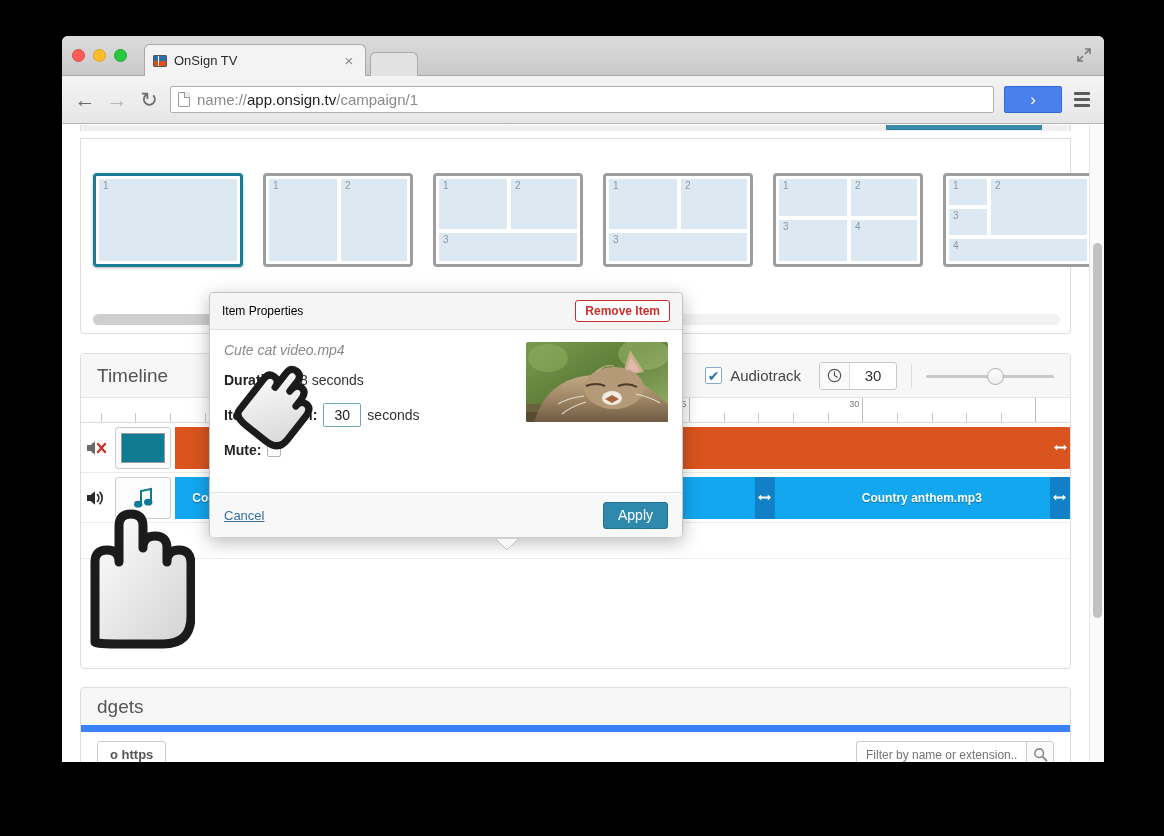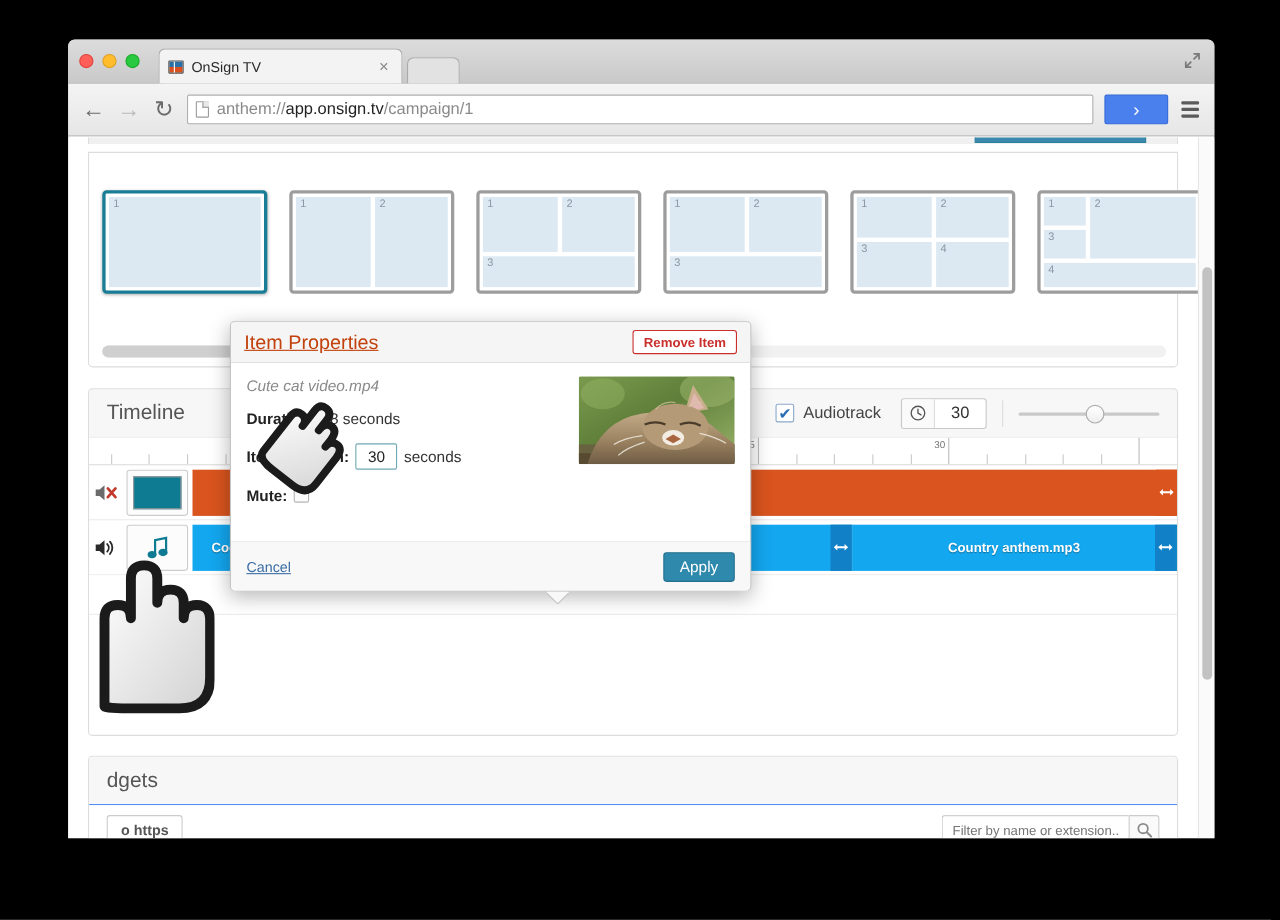--- a/index.html
+++ b/index.html
@@ -117,40 +117,40 @@
   .clip.video{background:#d9541e;}
   .clip.audio{background:#13a7ef;border-right:1px solid #0d89c6;}
   .handle{position:absolute;right:0;top:0;bottom:0;width:19px;background:#1180c6;
     display:flex;align-items:center;justify-content:center;color:#fff;font-size:12px;}
   .clip.video .handle{background:#d9541e;}
   .empty-row{height:36px;border-bottom:1px solid #ececec;background:#fff;}
 
   
   #media-panel{position:absolute;left:18px;top:562px;width:991px;height:160px;
     background:#fff;border:1px solid #ddd;border-radius:4px;}
-  #media-head{height:44px;background:#f7f7f7;border-bottom:1px solid #3b82f6;
+  #media-head{height:44px;background:#f7f7f7;border-bottom:7px solid #3b82f6;
     display:flex;align-items:center;padding:0 16px;border-radius:4px 4px 0 0;}
   #media-title{font-size:19px;color:#555;}
   #media-toolbar{height:46px;display:flex;align-items:center;padding:0 16px;
     border-bottom:1px solid #eee;justify-content:space-between;}
   #audiofiles-btn{height:27px;padding:0 12px;background:#fff;border:1px solid #ccc;border-radius:3px;
     font-size:13px;font-weight:bold;color:#555;display:flex;align-items:center;}
   #filter-group{display:flex;align-items:center;height:27px;}
   #filter-input{width:170px;height:27px;border:1px solid #ccc;border-right:none;border-radius:3px 0 0 3px;
     padding:0 9px;font-size:12px;color:#999;font-family:"Liberation Sans",sans-serif;background:#fff;}
   #filter-btn{width:28px;height:27px;background:#fafafa;border:1px solid #ccc;border-radius:0 3px 3px 0;
     display:flex;align-items:center;justify-content:center;}
 
   
   #item-properties{position:absolute;left:147px;top:167px;width:474px;height:245px;
     background:#fff;border:1px solid #c4c4c4;border-radius:4px;
     box-shadow:0 5px 18px rgba(0,0,0,.28);z-index:40;}
   #ip-head{height:37px;background:#f5f5f5;border-bottom:1px solid #e0e0e0;border-radius:4px 4px 0 0;
     display:flex;align-items:center;padding:0 12px;justify-content:space-between;}
-  #ip-title{font-size:18px;color:#c2410c;text-decoration:underline;}
+  #ip-title{font-size:12px;color:#000000;}
   #remove-item-btn{height:22px;padding:0 9px;border:1px solid #c9302c;border-radius:3px;background:#fff;
     color:#c9302c;font-size:12px;font-weight:bold;display:flex;align-items:center;}
   #ip-body{padding:12px 14px 0 14px;position:relative;height:162px;}
   #ip-filename{font-size:14px;font-style:italic;color:#8a8a8a;margin-bottom:14px;}
   .ip-row{font-size:14px;color:#333;margin-bottom:15px;display:flex;align-items:center;gap:6px;}
   .ip-row b{font-weight:bold;color:#222;}
   #item-duration-input{width:38px;height:24px;border:1px solid #6fa8b5;border-radius:2px;
     text-align:center;font-size:14px;color:#222;font-family:"Liberation Sans",sans-serif;background:#fff;}
   #mute-check{width:14px;height:14px;border:1px solid #b5b5b5;border-radius:2px;background:#fbfbfb;}
   #cat-thumb{position:absolute;right:14px;top:12px;width:142px;height:80px;border-radius:2px;overflow:hidden;}
@@ -189,21 +189,21 @@
         </svg>
     </span>
   </div>
 
   <div id="toolbar">
     <span class="nav-btn">←</span>
     <span class="nav-btn disabled">→</span>
     <span class="nav-btn">↻</span>
     <div id="omnibox">
       <span id="page-icon"></span>
-      <span id="url-text"><span>anthem://</span><b>app.onsign.tv</b><span>/campaign/1</span></span>
+      <span id="url-text"><span>name://</span><b>app.onsign.tv</b><span>/campaign/1</span></span>
     </div>
     <div id="go-button">›</div>
     <div id="menu-button">
         <i></i>
         <i></i>
         <i></i>
       </div>
   </div>
 
   <div id="viewport">

